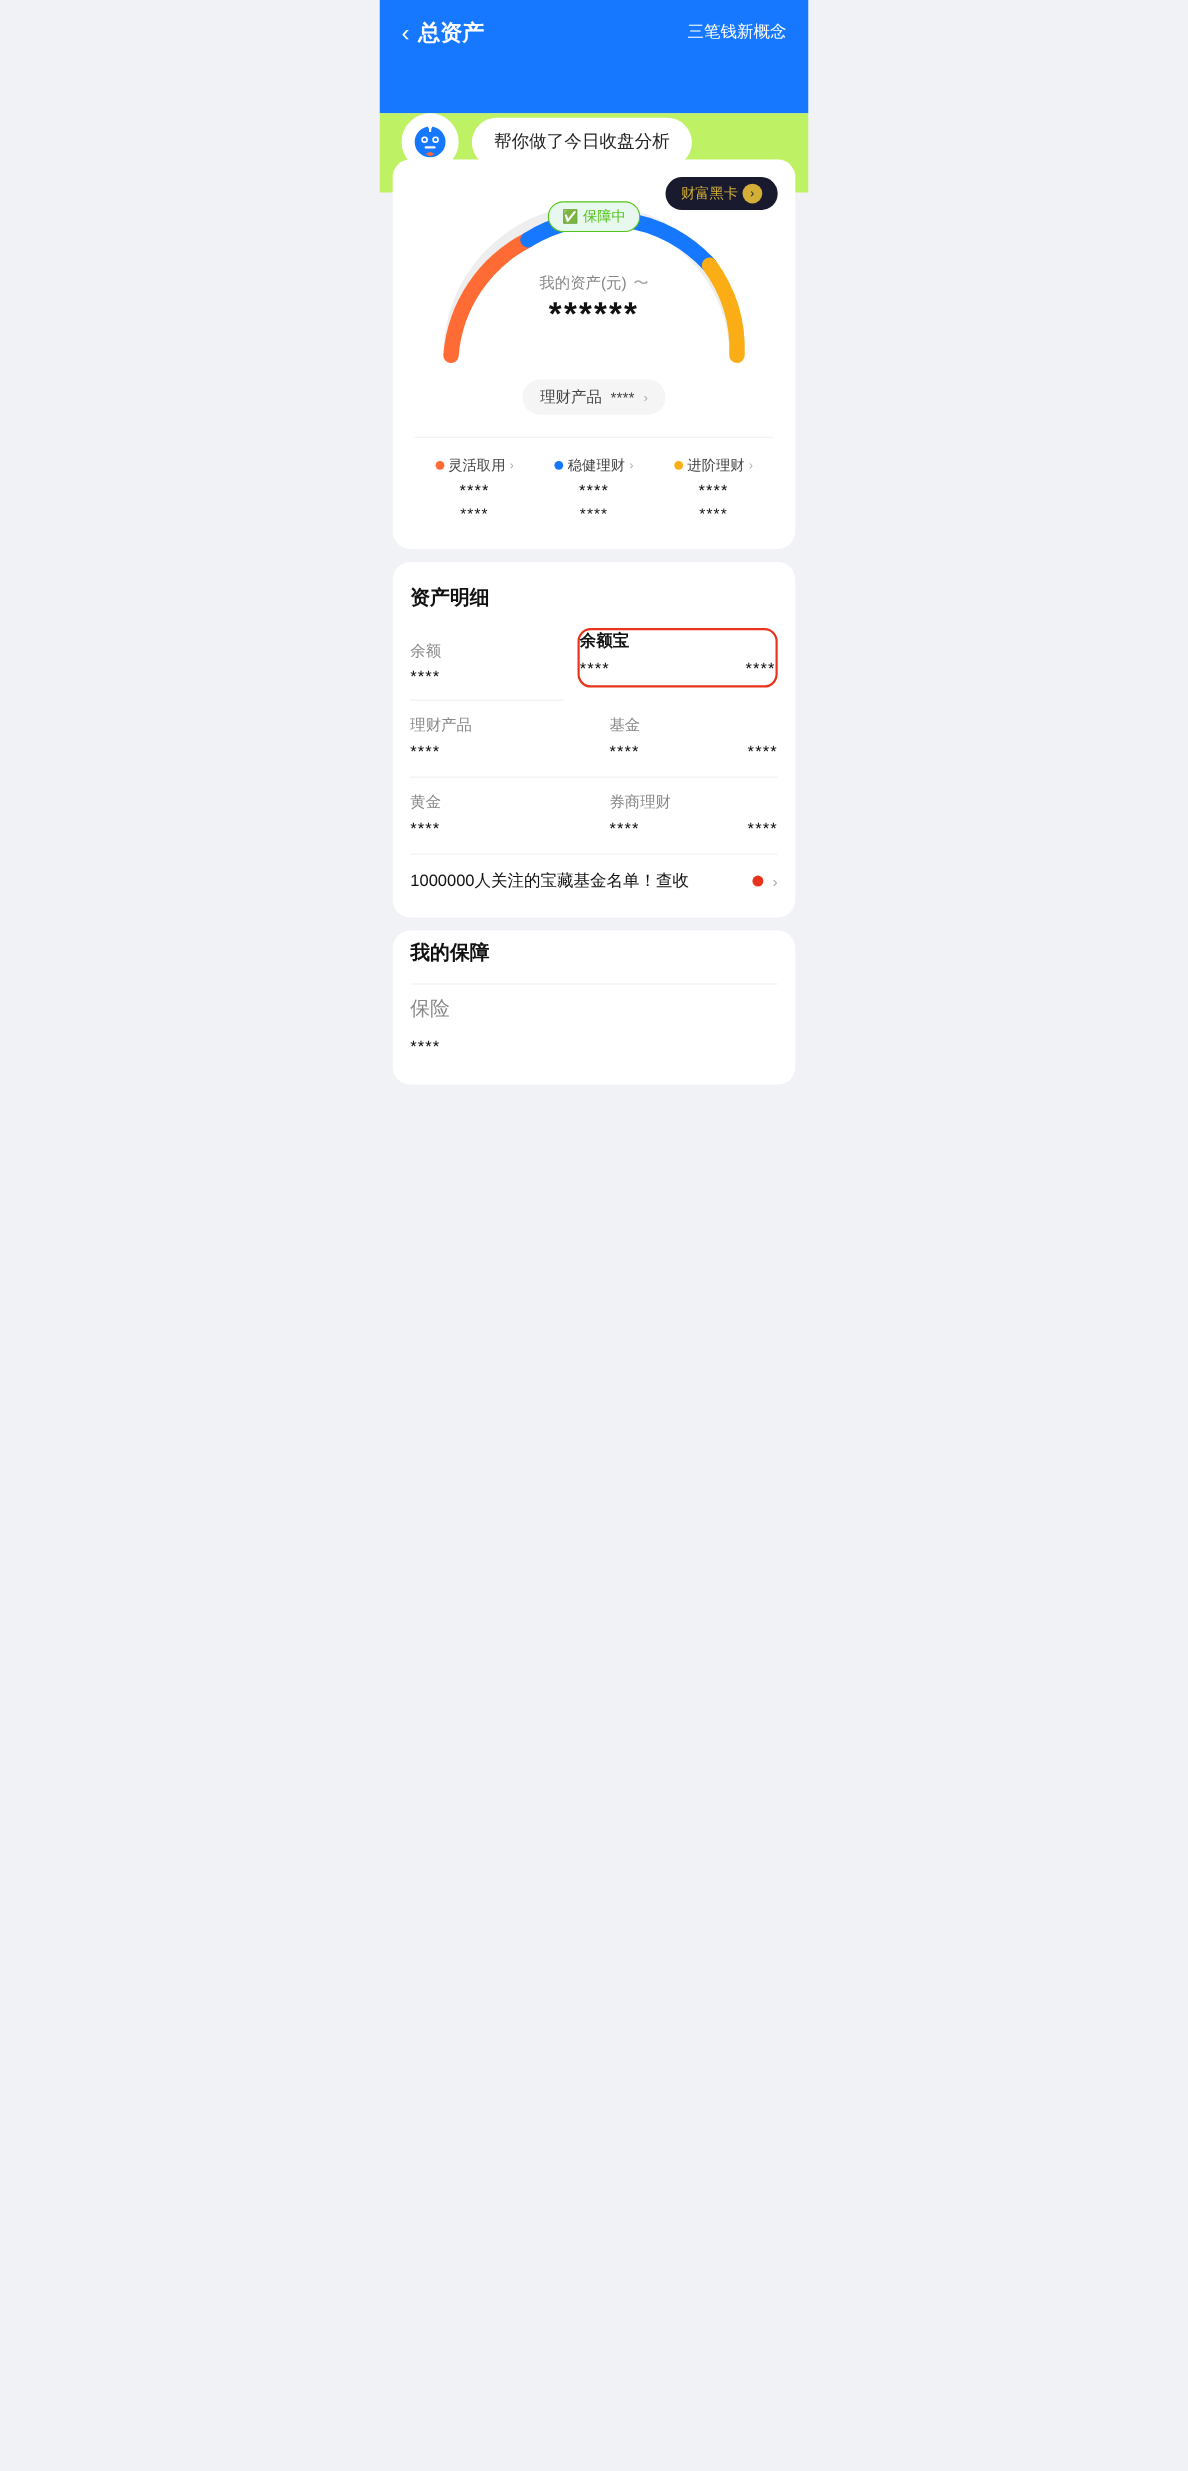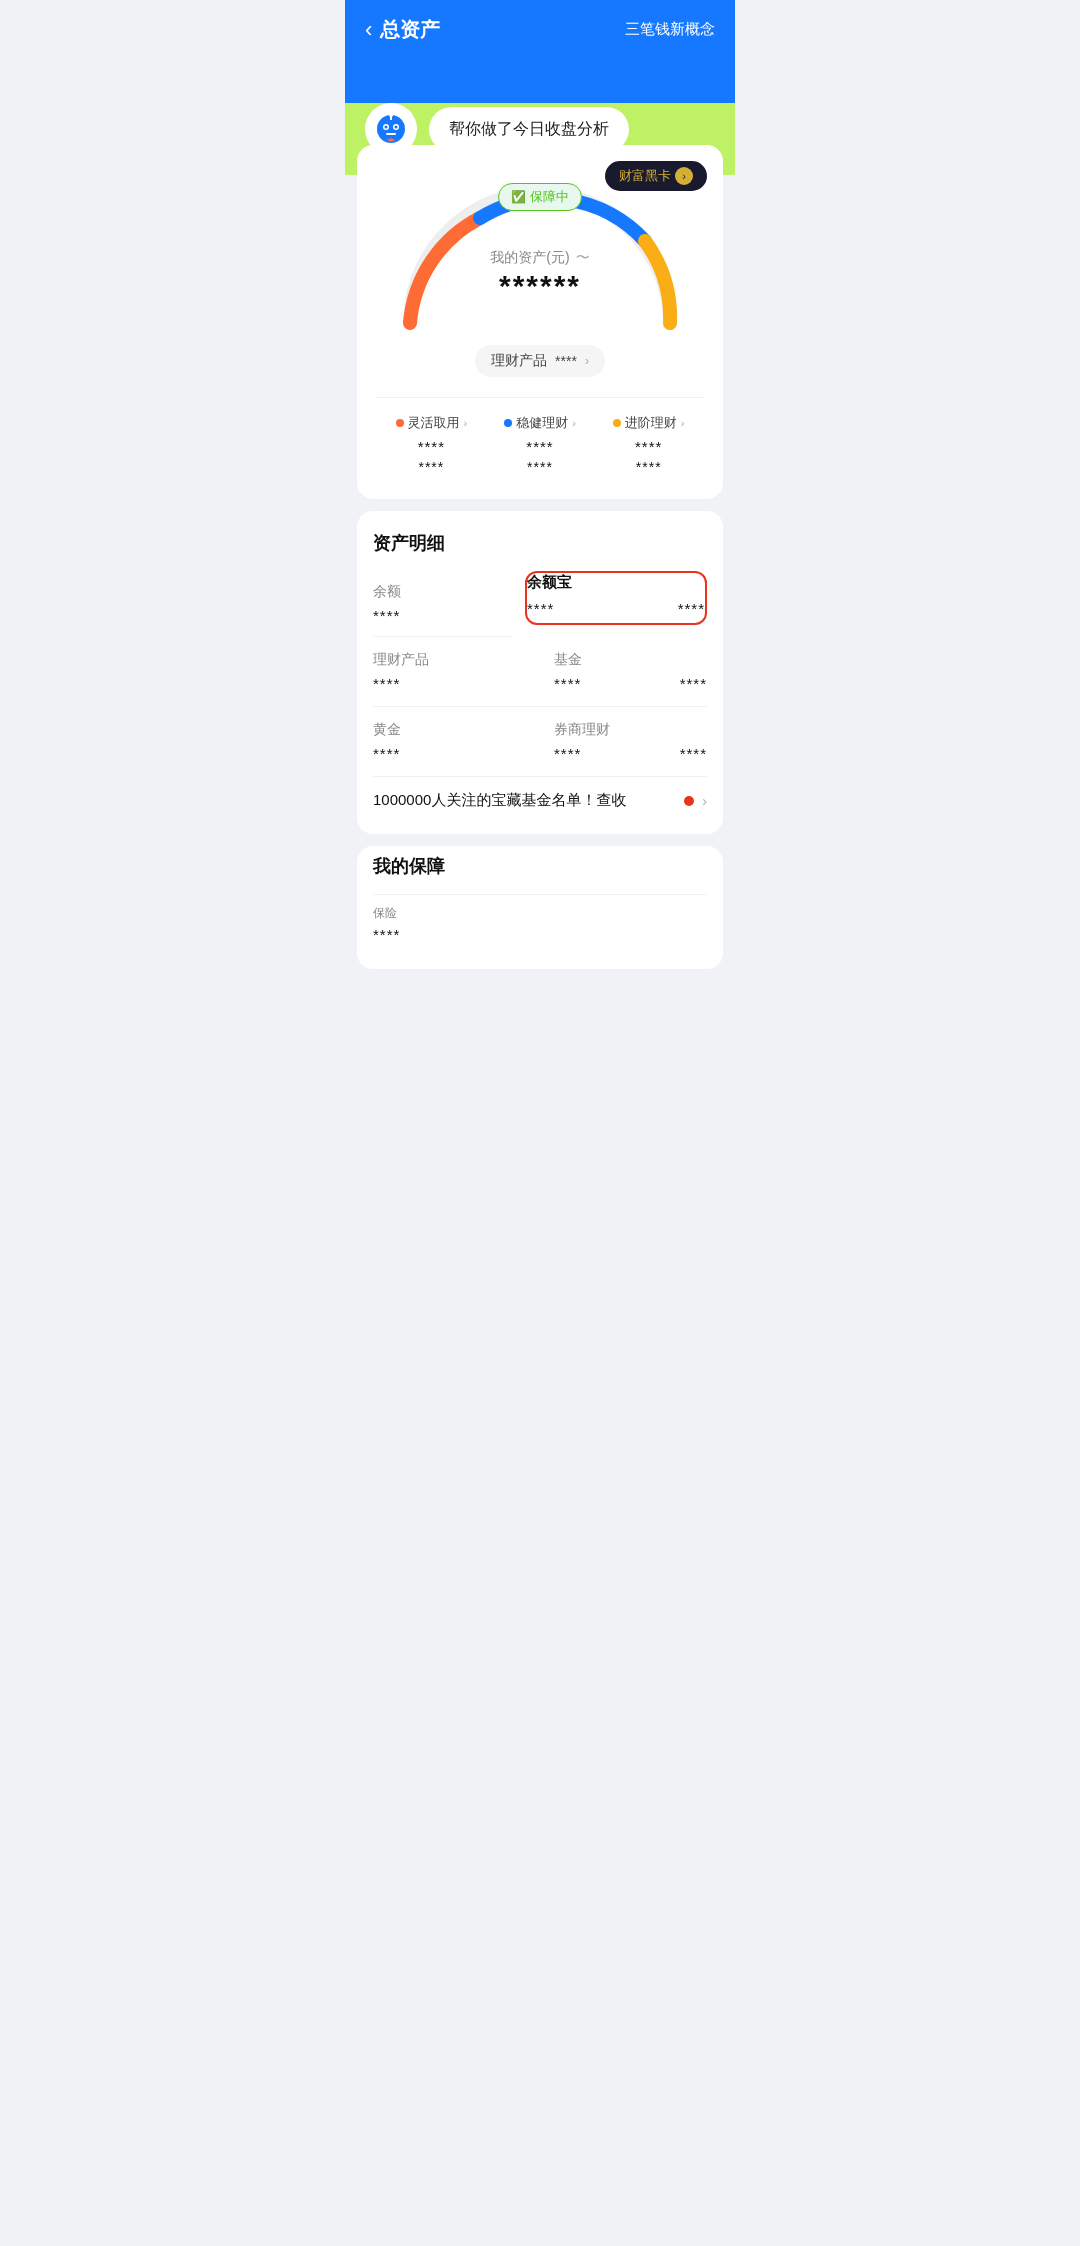--- a/index.html
+++ b/index.html
@@ -347,23 +347,23 @@
       border-radius: 16px;
       margin: 0 12px 12px;
       padding: 8px 16px 16px;
     }
 
     .protection-row {
       padding: 10px 0;
       border-top: 1px solid #f0f0f0;
     }
     .protection-label {
-      font-size: 12px;
+      font-size: 18px;
       color: #888;
-      margin-bottom: 4px;
+      margin-bottom: 14px;
     }
     .protection-val {
       font-size: 15px;
       color: #111;
       letter-spacing: 1px;
       font-weight: 500;
     }
   </style>
 </head>
 <body>

